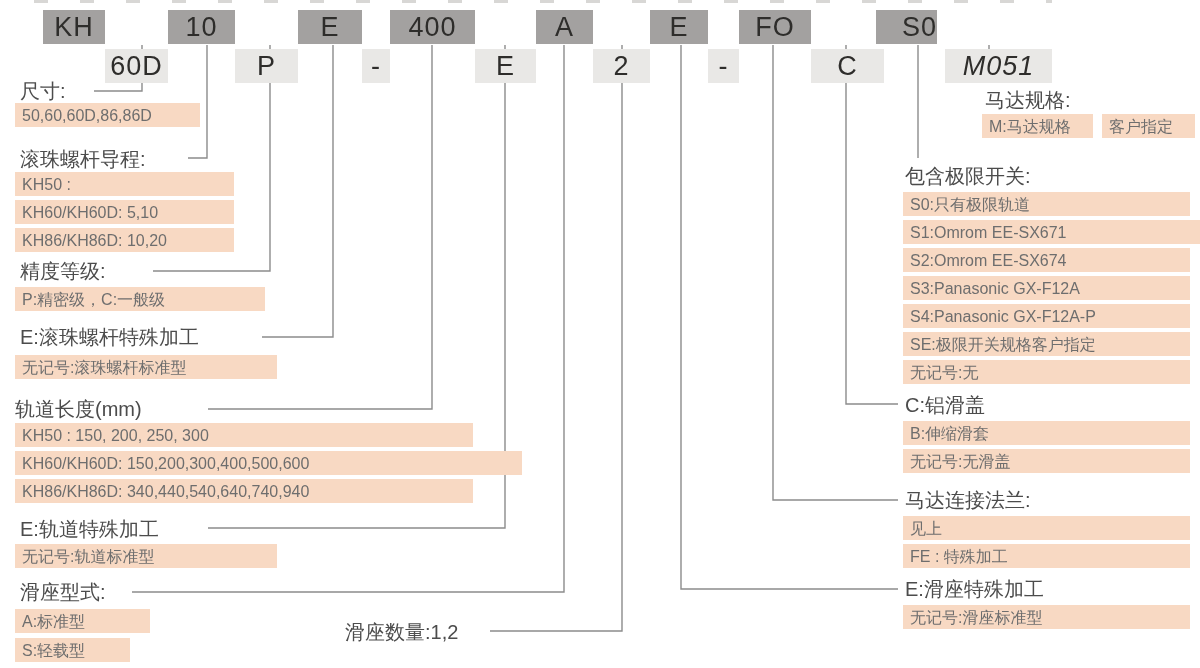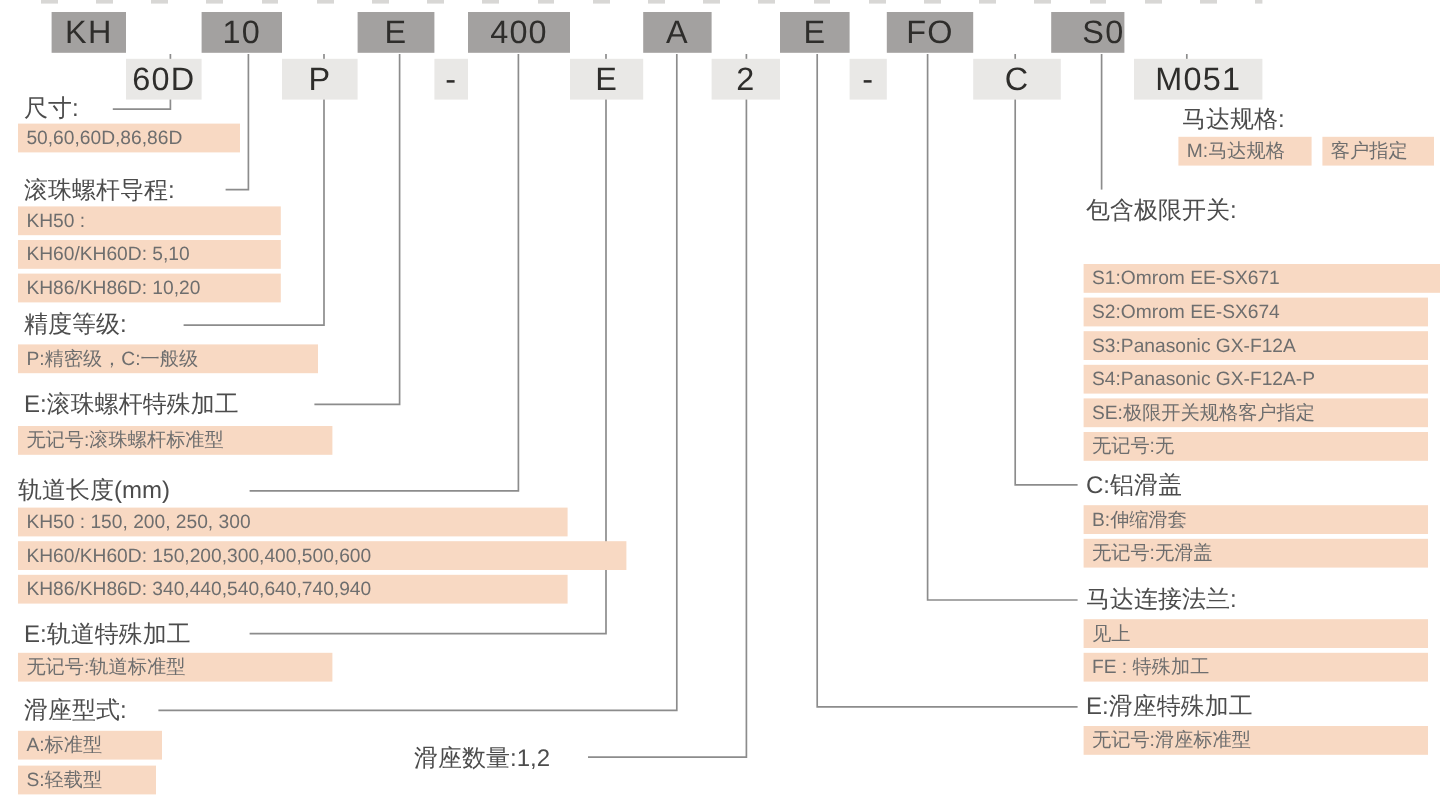--- a/index.html
+++ b/index.html
@@ -60,21 +60,21 @@
       <div class="seg light" style="left: 362px; width: 28px;">-</div>
       <div class="seg dark" style="left: 390px; width: 85px;">400</div>
       <div class="seg light" style="left: 475px; width: 61px;">E</div>
       <div class="seg dark" style="left: 536px; width: 57px;">A</div>
       <div class="seg light" style="left: 593px; width: 57px;">2</div>
       <div class="seg dark" style="left: 650px; width: 58px;">E</div>
       <div class="seg light" style="left: 708px; width: 31px;">-</div>
       <div class="seg dark" style="left: 739px; width: 72px;">FO</div>
       <div class="seg light" style="left: 811px; width: 73px;">C</div>
       <div class="seg dark" style="left: 876px; width: 61px; text-align: right;">S0</div>
-      <div class="seg light" style="left: 945px; width: 107px;">M051</div>
+      <div class="seg light" style="left: 945px; width: 107px; font-style: italic;">M051</div>
     </div>
 
   <div class="lbl" style="left:20px;top:79px">尺寸:</div>
   <div class="chip" style="left:15px;top:103px;width:185px">50,60,60D,86,86D</div>
 
   <div class="lbl" style="left:20px;top:147px">滚珠螺杆导程:</div>
   <div class="chip" style="left:15px;top:172px;width:219px">KH50 :</div>
   <div class="chip" style="left:15px;top:200px;width:219px">KH60/KH60D: 5,10</div>
   <div class="chip" style="left:15px;top:228px;width:219px">KH86/KH86D: 10,20</div>
 
@@ -86,30 +86,31 @@
 
   <div class="lbl" style="left:15px;top:397px">轨道长度(mm)</div>
   <div class="chip" style="left:15px;top:423px;width:458px">KH50 : 150, 200, 250, 300</div>
   <div class="chip" style="left:15px;top:451px;width:507px">KH60/KH60D: 150,200,300,400,500,600</div>
   <div class="chip" style="left:15px;top:479px;width:458px">KH86/KH86D: 340,440,540,640,740,940</div>
 
   <div class="lbl" style="left:20px;top:517px">E:轨道特殊加工</div>
   <div class="chip" style="left:15px;top:544px;width:262px">无记号:轨道标准型</div>
 
   <div class="lbl" style="left:20px;top:580px">滑座型式:</div>
-  <div class="chip" style="left:15px;top:609px;width:120px">A:标准型</div>
+  <div class="chip" style="left:15px;top:609px;width:135px">A:标准型</div>
   <div class="chip" style="left:15px;top:638px;width:115px">S:轻载型</div>
 
   <div class="lbl" style="left:345px;top:620px">滑座数量:1,2</div>
 
   <div class="lbl" style="left:985px;top:88px">马达规格:</div>
   <div class="chip" style="left:982px;top:114px;width:111px">M:马达规格</div>
   <div class="chip" style="left:1102px;top:114px;width:93px">客户指定</div>
 
   <div class="lbl" style="left:905px;top:164px">包含极限开关:</div>
+  <div class="chip" style="left:903px;top:192px;width:287px">S0:只有极限轨道</div>
   <div class="chip" style="left:903px;top:220px;width:342px">S1:Omrom EE-SX671</div>
   <div class="chip" style="left:903px;top:248px;width:287px">S2:Omrom EE-SX674</div>
   <div class="chip" style="left:903px;top:276px;width:287px">S3:Panasonic GX-F12A</div>
   <div class="chip" style="left:903px;top:304px;width:287px">S4:Panasonic GX-F12A-P</div>
   <div class="chip" style="left:903px;top:332px;width:287px">SE:极限开关规格客户指定</div>
   <div class="chip" style="left:903px;top:360px;width:287px">无记号:无</div>
 
   <div class="lbl" style="left:905px;top:393px">C:铝滑盖</div>
   <div class="chip" style="left:903px;top:421px;width:287px">B:伸缩滑套</div>
   <div class="chip" style="left:903px;top:449px;width:287px">无记号:无滑盖</div>

